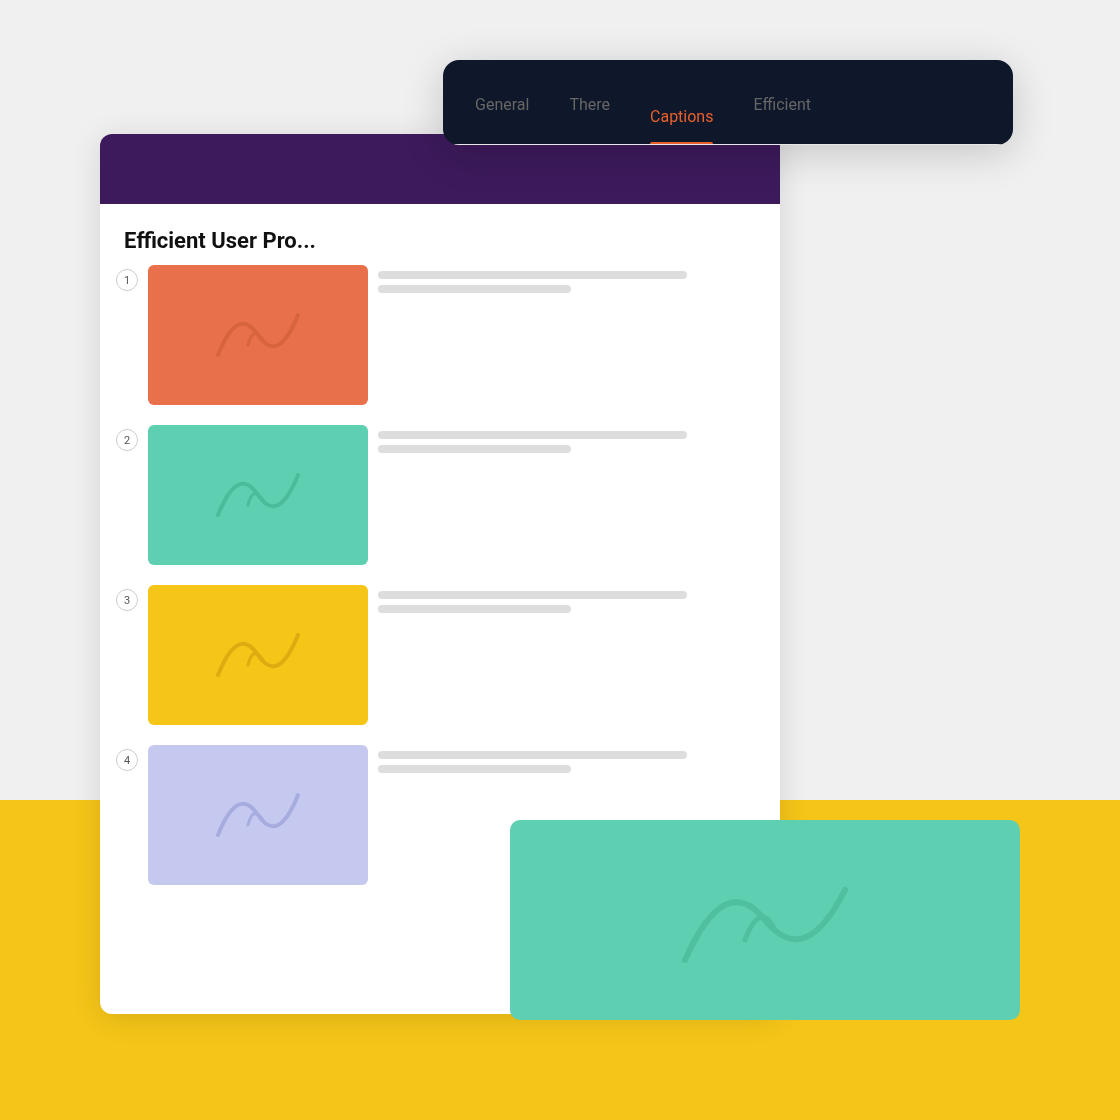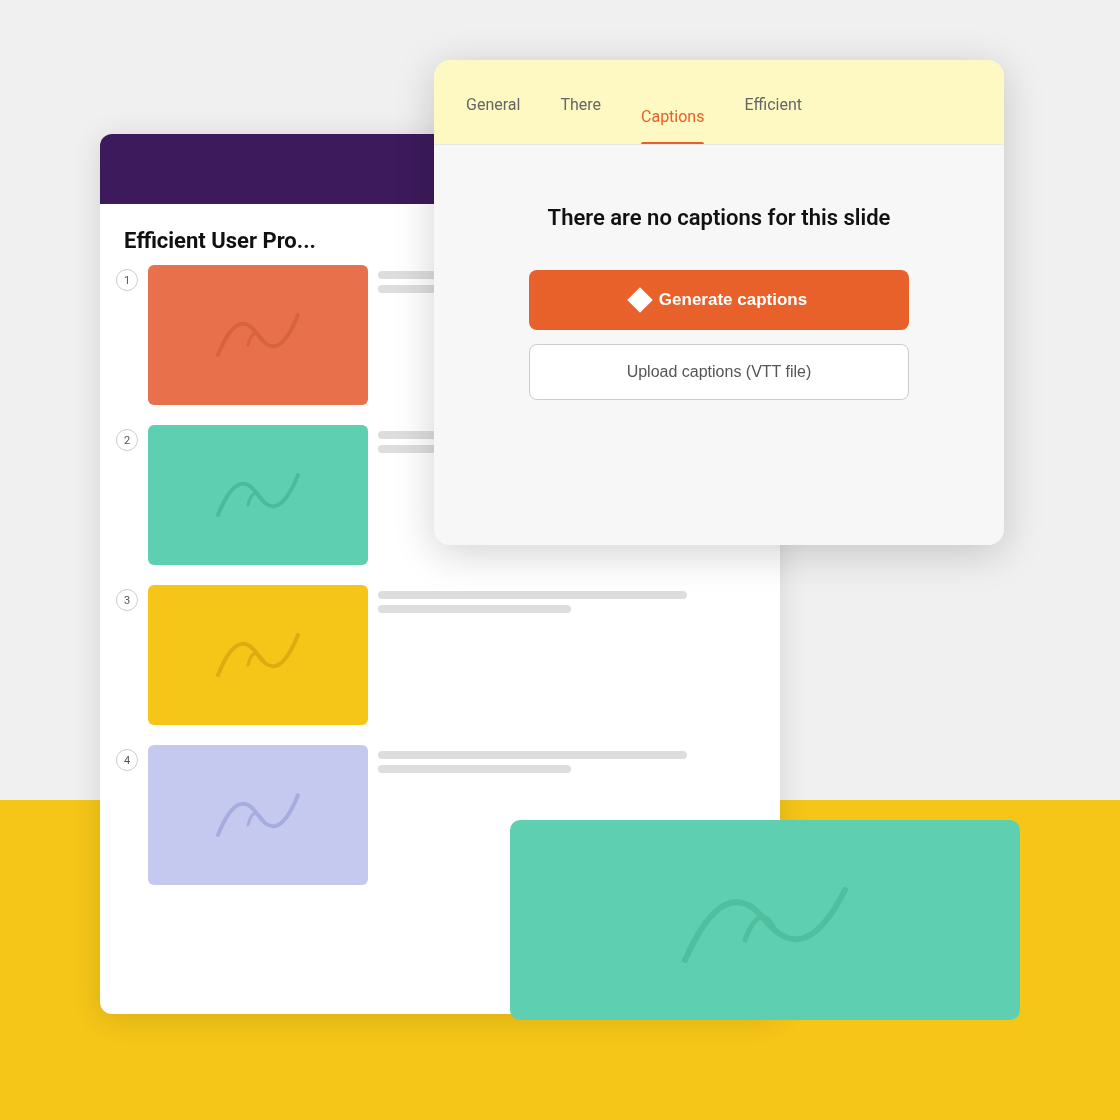--- a/index.html
+++ b/index.html
@@ -127,23 +127,23 @@
       margin-bottom: 6px;
     }
 
     .slide-line:first-child { width: 80%; }
     .slide-line:last-child { width: 50%; }
 
     
     .modal-panel {
       position: absolute;
       top: 0;
-      right: 16px;
+      right: 7px;
       width: 570px;
-      background: #fef9c3;
+      background: #0f172a;
       border-radius: 16px;
       box-shadow: 0 8px 40px rgba(0,0,0,0.18);
       overflow: hidden;
     }
 
     
     .tabs-row {
       display: flex;
       align-items: center;
       padding: 0 32px;
@@ -345,28 +345,16 @@
 
   <div class="modal-panel">
 
     <div class="tabs-row">
       <div class="tab-item">General</div>
       <div class="tab-item">There</div>
       <div class="tab-item active">Captions</div>
       <div class="tab-item">Efficient</div>
     </div>
 
-    <div class="modal-content">
-      <p class="no-captions-text">There are no captions for this slide</p>
-
-      <button class="generate-btn">
-        <span class="diamond-icon"></span>
-        <span>Generate captions</span>
-      </button>
-
-      <button class="upload-btn">
-        <span>Upload captions (VTT file)</span>
-      </button>
-    </div>
 
   </div>
 
 </div>
 
 </body></html>

